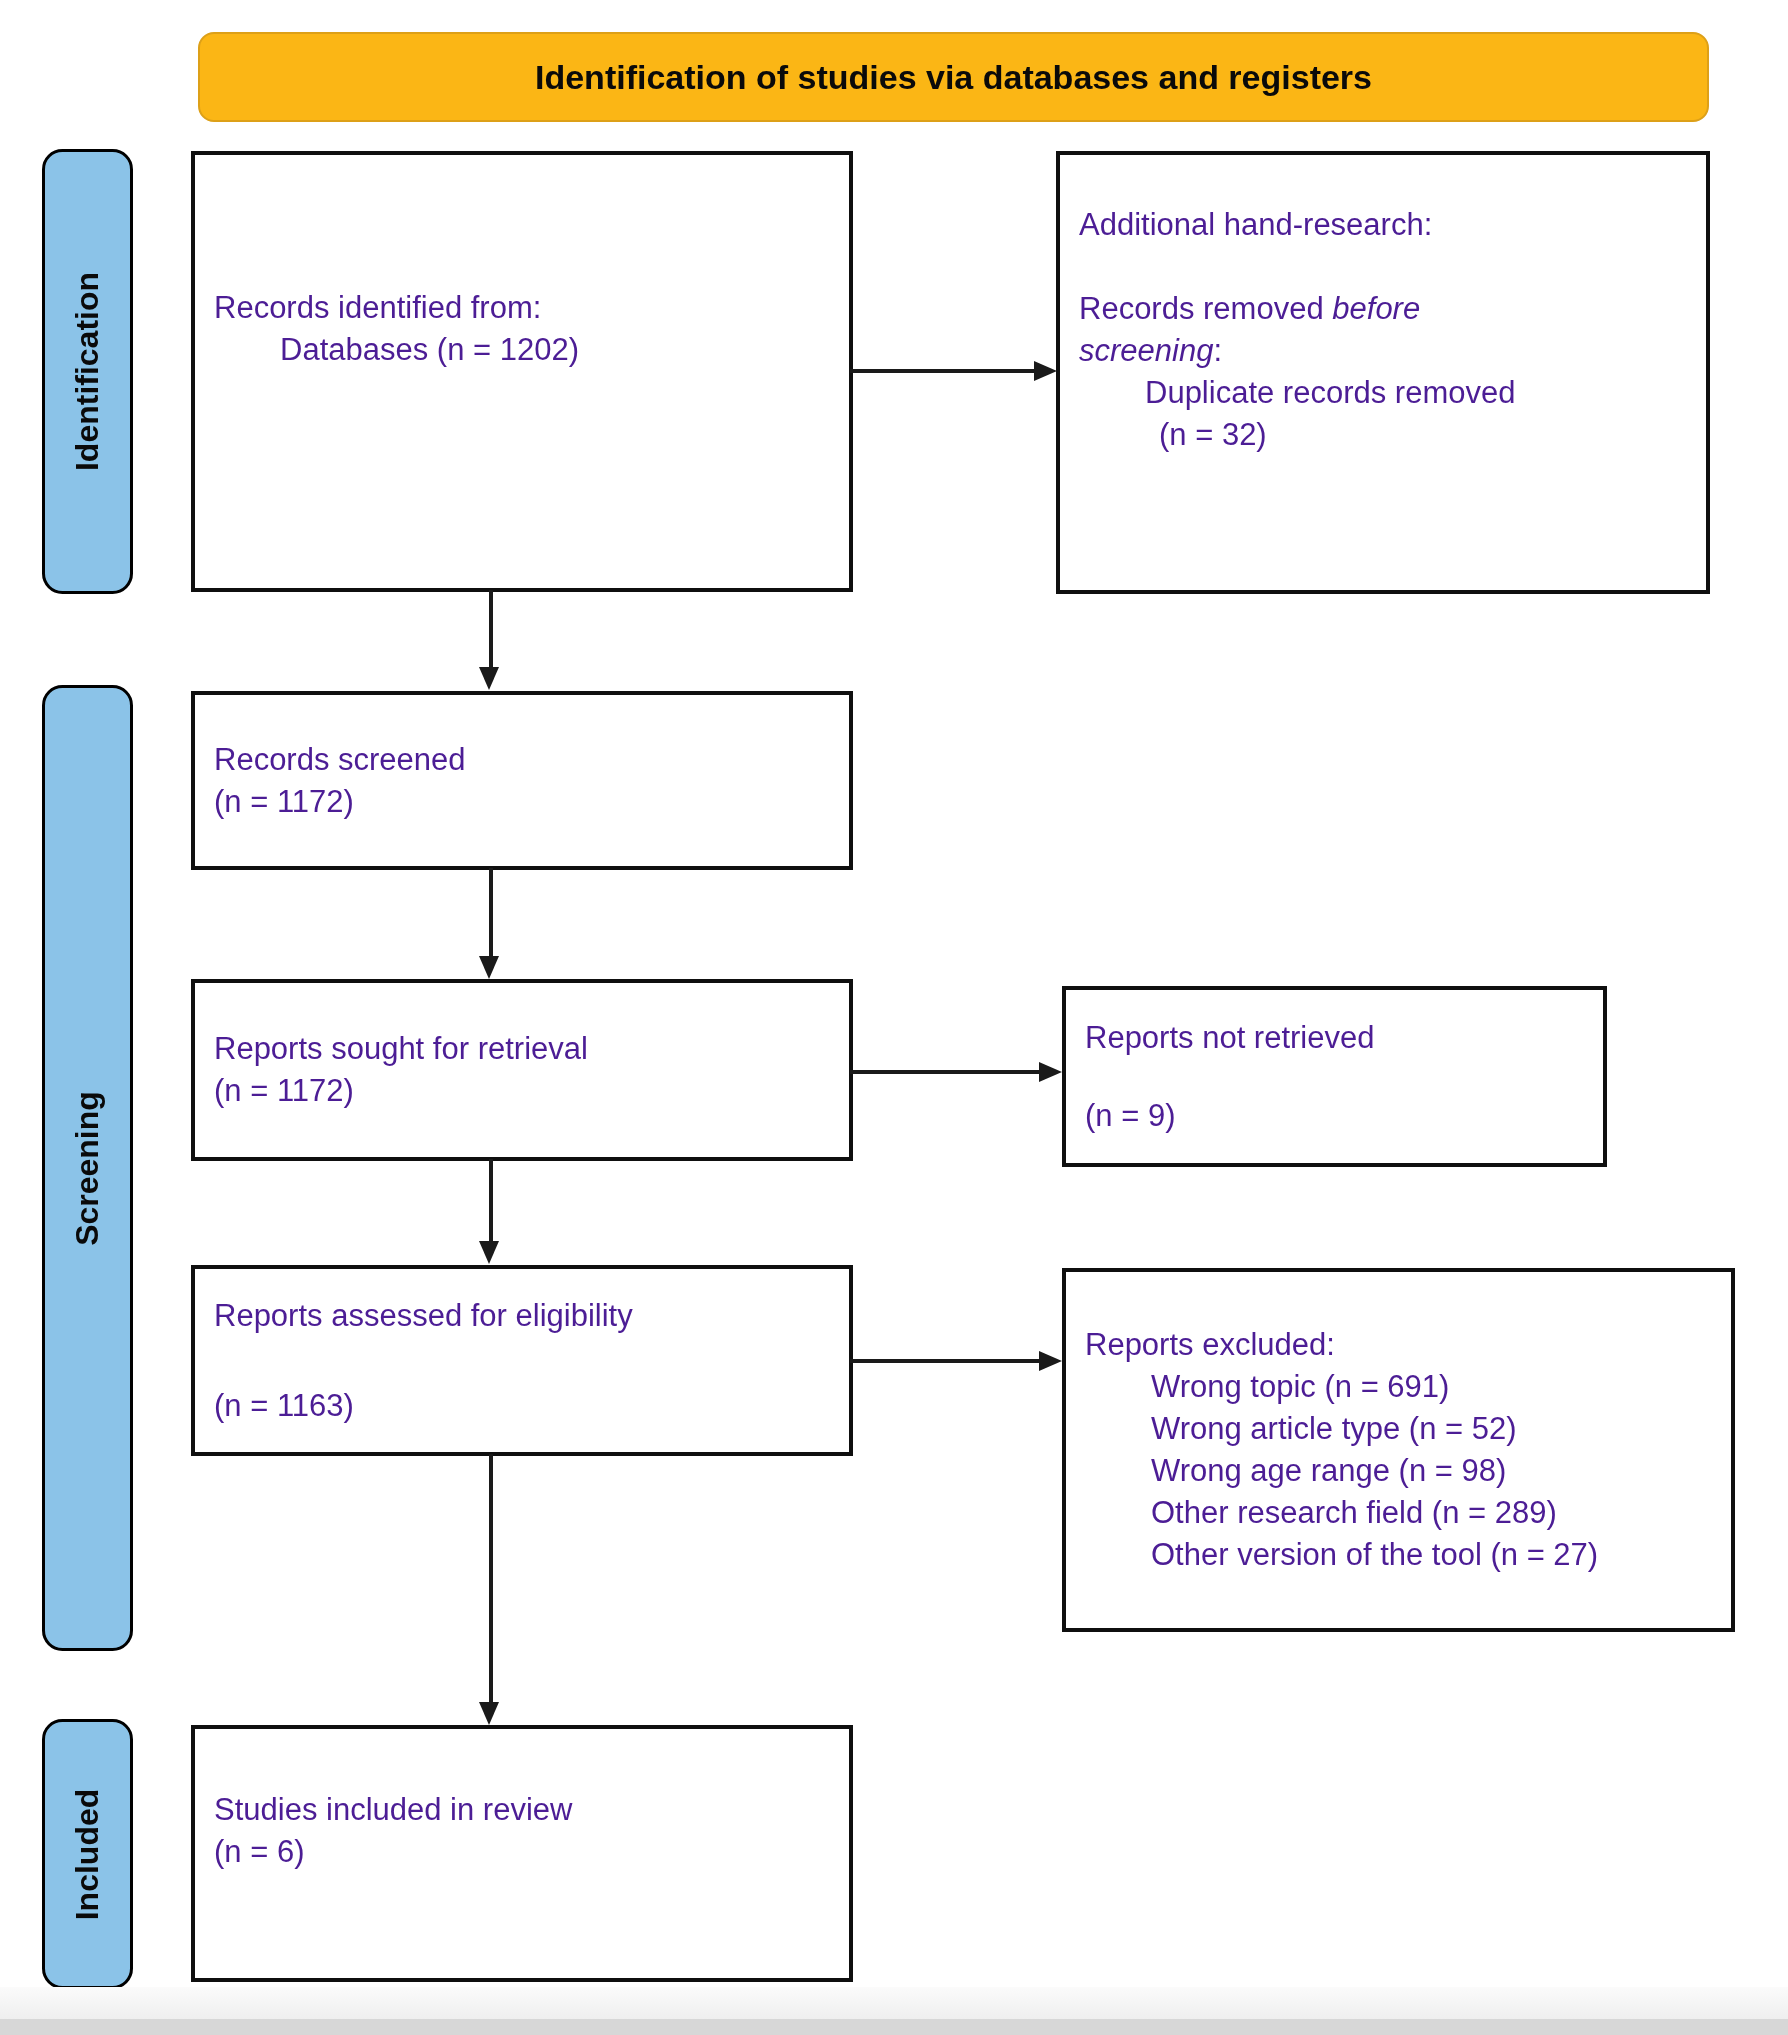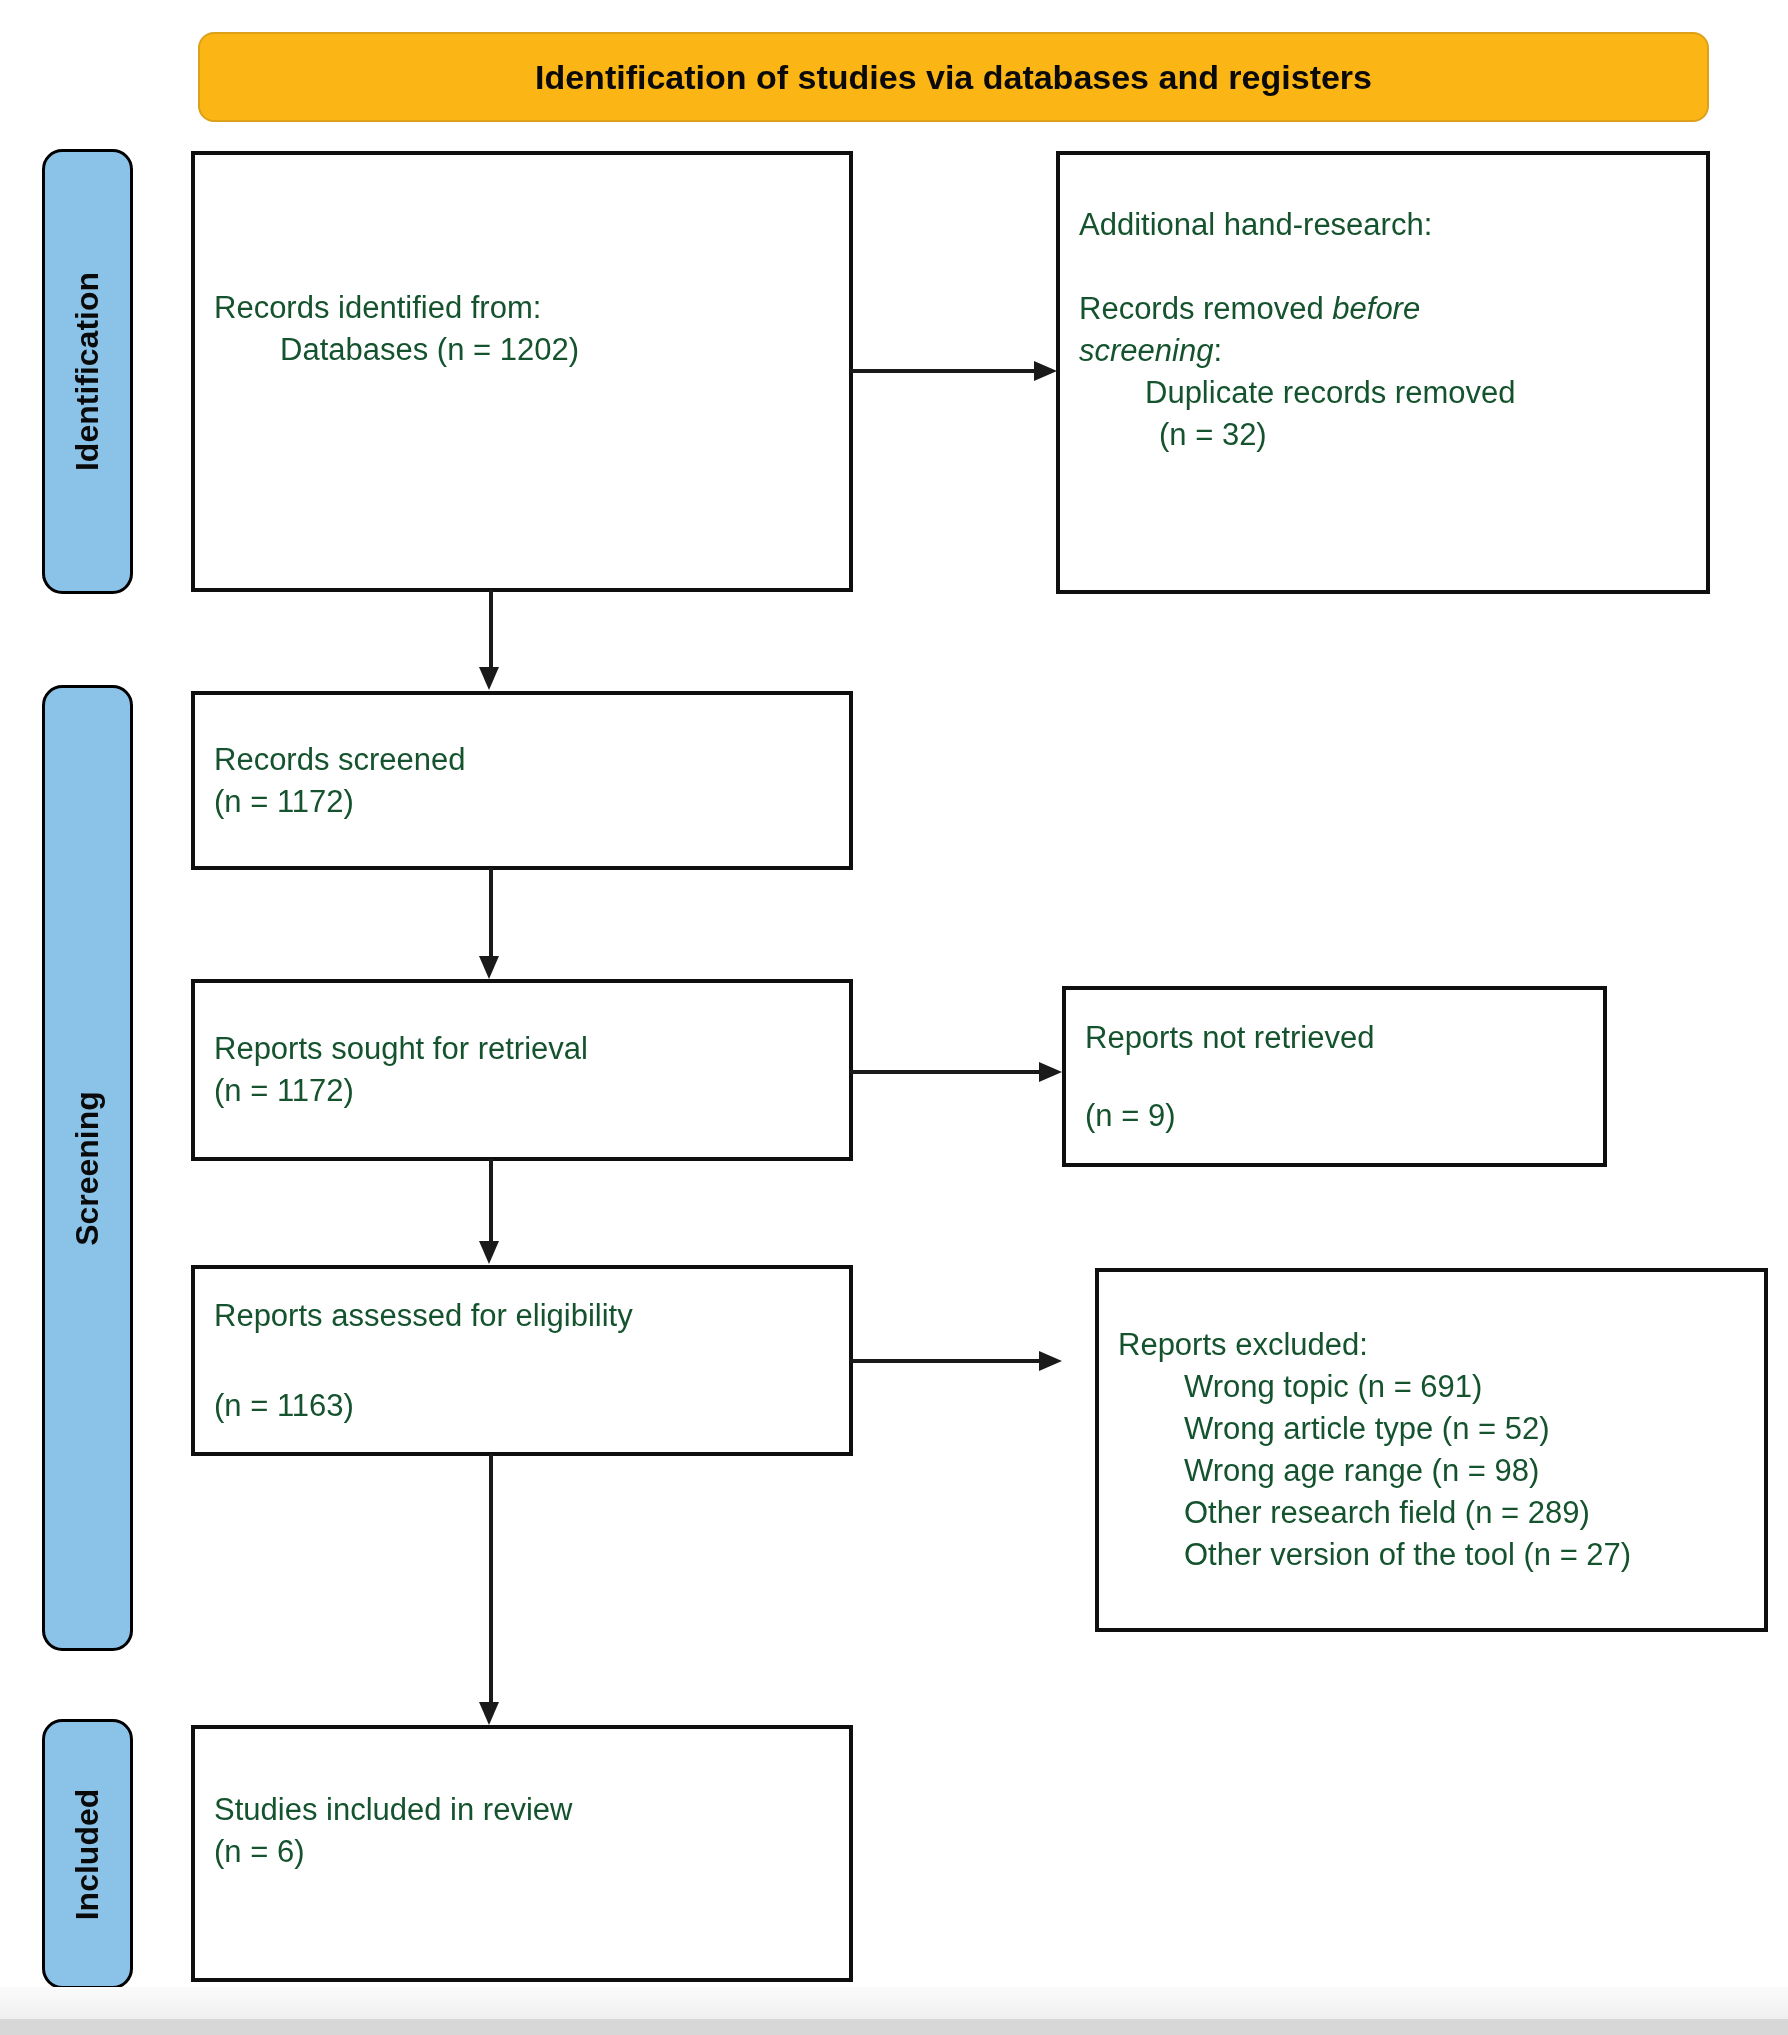--- a/index.html
+++ b/index.html
@@ -26,33 +26,33 @@
   .side-label span{
     transform:rotate(-90deg);white-space:nowrap;
     font-size:32px;font-weight:bold;color:#0a0a0a;
   }
 
   .box{
     position:absolute;box-sizing:border-box;background:#ffffff;
     border:4.4px solid var(--box_border);
     display:flex;flex-direction:column;justify-content:center;
     padding:10.2px 19px 10.2px 19px;
-    font-size:31px;line-height:42px;color:#14532d;
+    font-size:31px;line-height:42px;color:#4c1d95;
   }
   .box .line{white-space:pre-wrap;}
   .box .italic{font-style:italic;}
 
   .b1{left:191px;top:151px;width:662px;height:441px;padding-bottom:95px;}
   .b2{left:191px;top:691px;width:662px;height:179px;}
   .b3{left:191px;top:979px;width:662px;height:182px;}
   .b4{left:191px;top:1265px;width:662px;height:191px;gap:48px;}
   .b5{left:191px;top:1725px;width:662px;height:257px;padding-bottom:56px;}
   .r1{left:1056px;top:151px;width:654px;height:443px;padding-bottom:95px;}
   .r2{left:1062px;top:986px;width:545px;height:181px;gap:36px;}
-  .r3{left:1062px;top:1268px;width:673px;height:364px;margin-left:33px;}
+  .r3{left:1062px;top:1268px;width:673px;height:364px;}
 
   .aline{position:absolute;background:var(--arrow);}
   .aline.v{width:3.6px;}
   .aline.h{height:3.6px;}
   .ahead{position:absolute;width:0;height:0;}
   .ahead.down{border-left:10.2px solid transparent;border-right:10.2px solid transparent;border-top:23px solid var(--arrow);}
   .ahead.right{border-top:10.2px solid transparent;border-bottom:10.2px solid transparent;border-left:23px solid var(--arrow);}
 
   .footer-light{position:absolute;left:0;top:1987px;width:1788px;height:32px;background:linear-gradient(#fbfbfb,var(--footer_light));}
   .footer-dark{position:absolute;left:0;top:2019px;width:1788px;height:16px;background:var(--footer_dark);}

